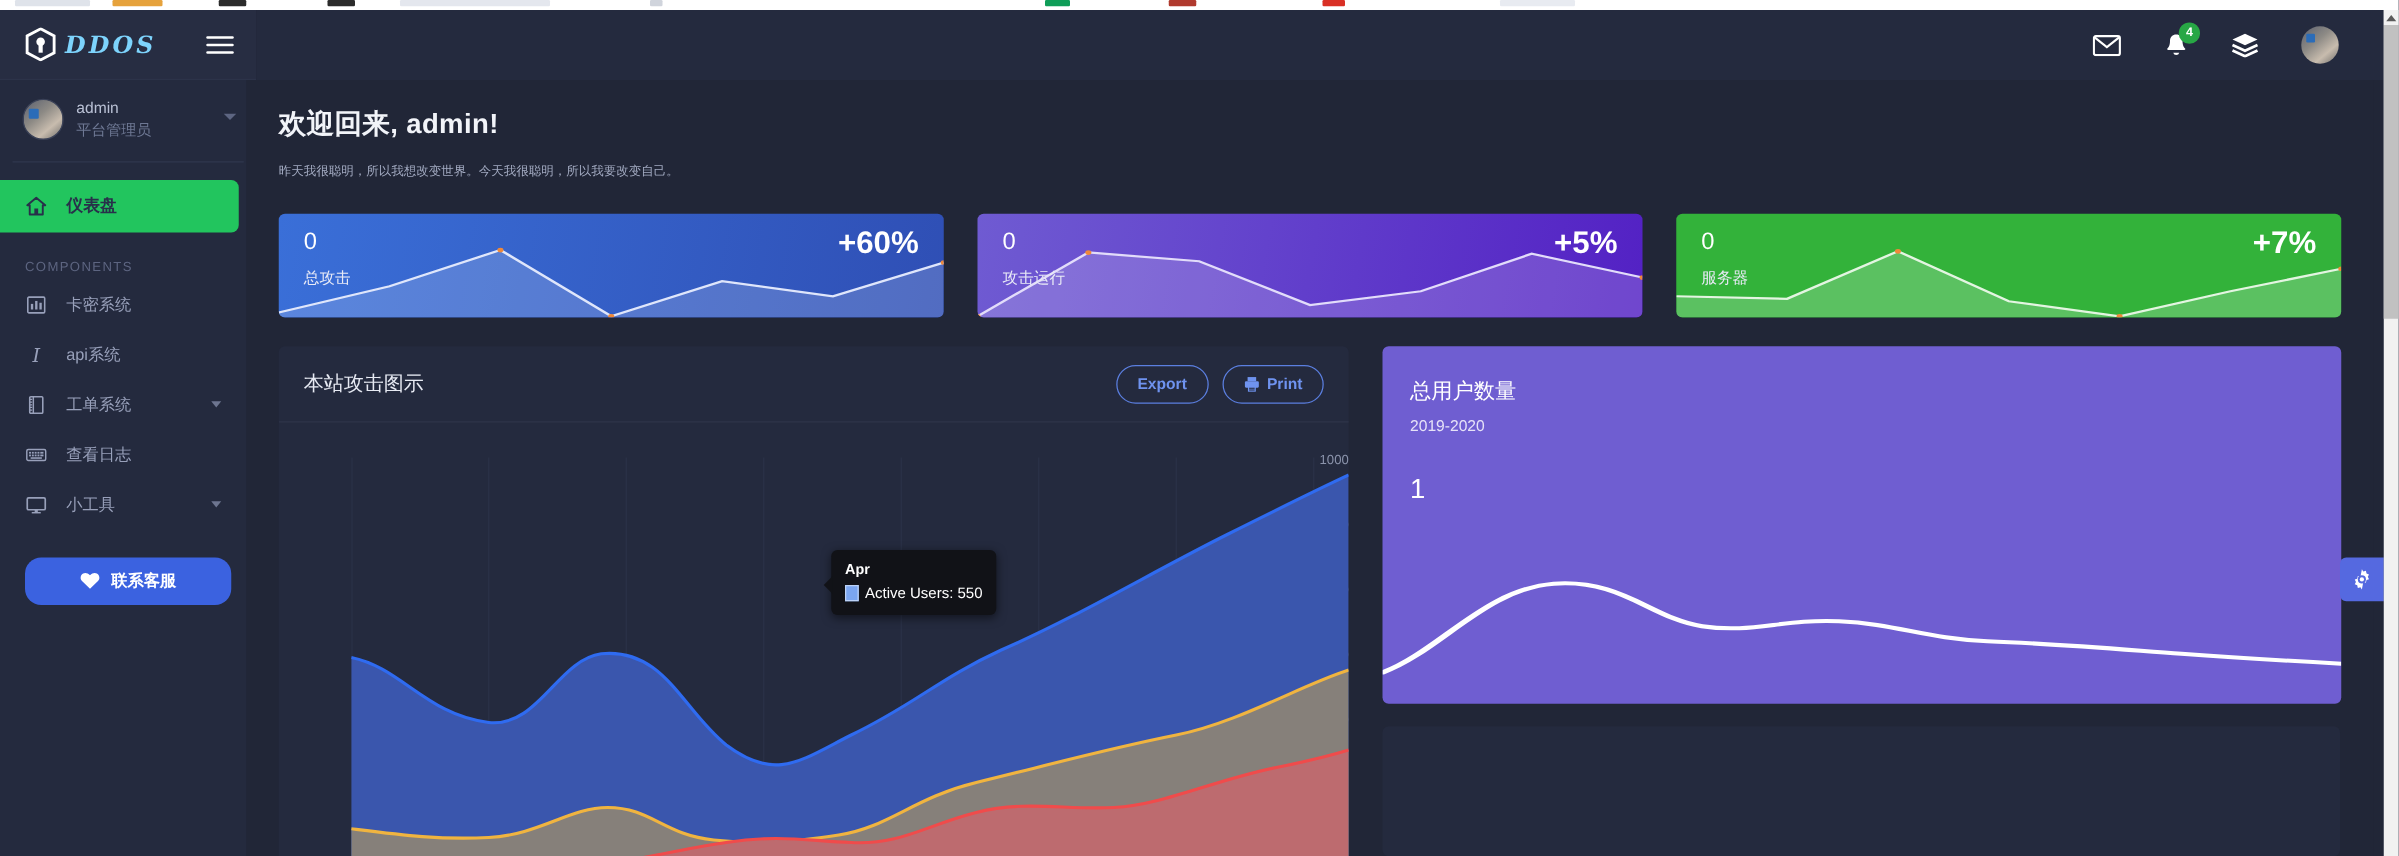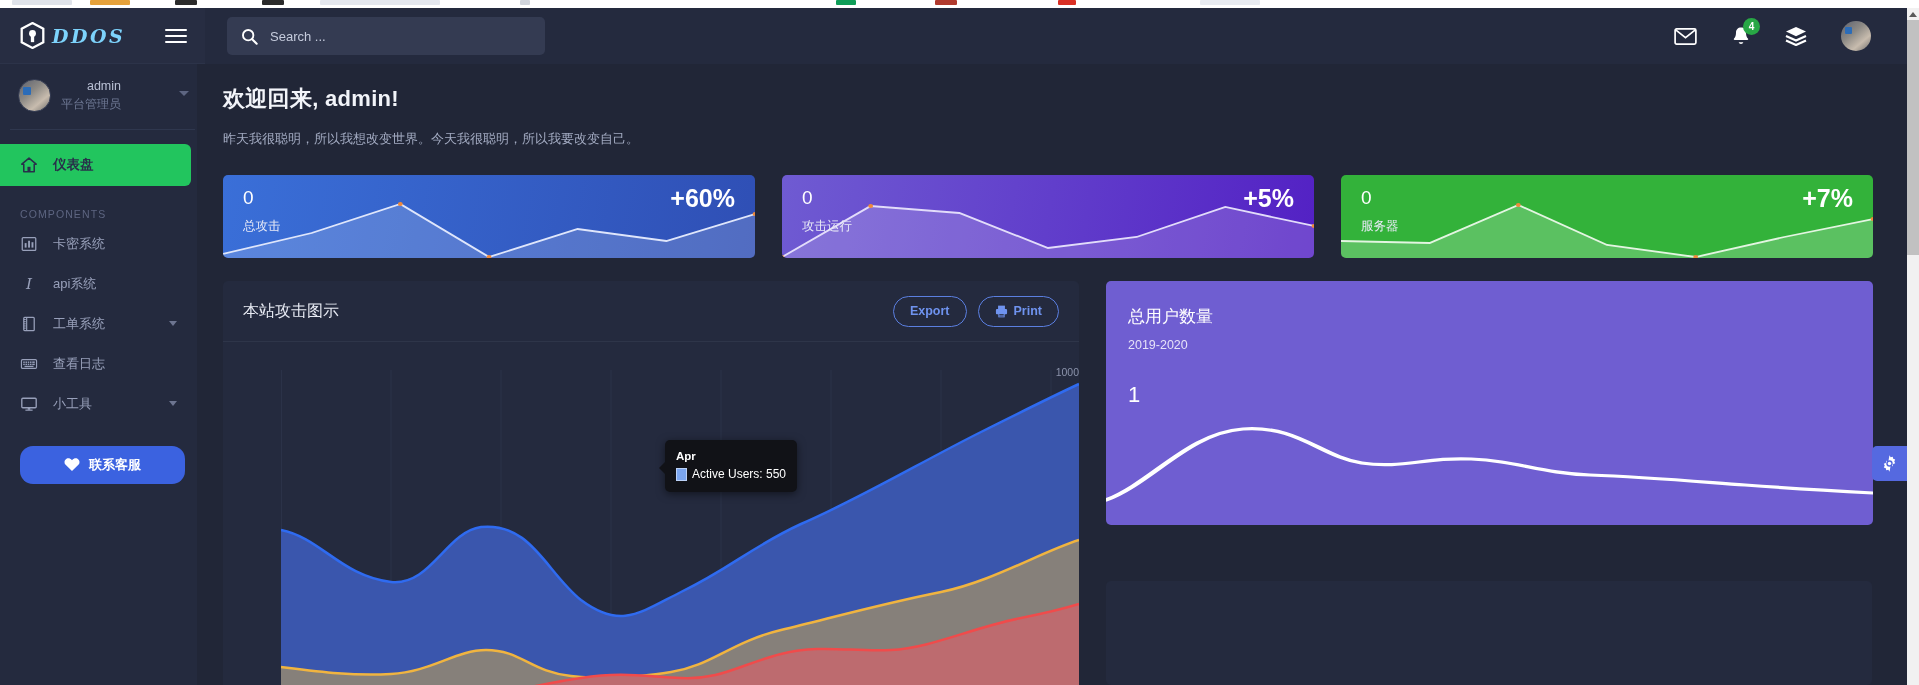--- a/index.html
+++ b/index.html
@@ -58,21 +58,21 @@
   .avatar-sm {
     width: 33px; height: 33px; border-radius: 50%;
     background: linear-gradient(140deg,#5a5f6e 0%,#8d8a85 40%,#c8bcae 70%,#6b6a68 100%);
     border: 1px solid #3a4157;
     flex: 0 0 auto; overflow: hidden; position: relative;
   }
   .avatar-sm::after {
     content:""; position:absolute; left:4px; top:7px; width:8px; height:8px;
     background:#2b6cb8; border-radius:1px;
   }
-  .profile-name { color: #b9c0d4; font-size: 12.5px; line-height: 1.35; text-align: right; }
+  .profile-name { color: #b9c0d4; font-size: 12.5px; line-height: 1.35; }
   .profile-role { color: #6e7894; font-size: 12px; line-height: 1.5; }
   .caret-down {
     position: absolute; right: 16px; top: 27px;
     width: 0; height: 0;
     border-left: 5px solid transparent;
     border-right: 5px solid transparent;
     border-top: 5px solid #5d6581;
   }
   .sb-divider { height: 1px; background: #2f374e; margin: 0 10px; }
 
@@ -156,21 +156,21 @@
 
   
   .main {
     position: absolute; top: 64px; left: 197px;
     width: 1702px; height: 621px;
     background: #212637;
     padding: 20px 26px 0 26px;
     overflow: hidden;
   }
   .welcome-h { color: #f2f4f9; font-size: 22px; font-weight: 700; letter-spacing: .3px; }
-  .welcome-p { color: #a3abc2; font-size: 13px; margin-top: 16px; }
+  .welcome-p { color: #a3abc2; font-size: 10px; margin-top: 16px; }
 
   .stats-row { display: flex; gap: 27px; margin-top: 27px; }
   .stat-card {
     flex: 1; height: 83px; border-radius: 5px;
     position: relative; overflow: hidden;
   }
   .stat-card.blue   { background: linear-gradient(100deg,#3a6fd8 0%,#2f4fb5 100%); }
   .stat-card.purple { background: linear-gradient(100deg,#6f5bd2 0%,#5321c4 100%); }
   .stat-card.green  { background: #33b23a; }
   .stat-spark { position: absolute; inset: 0; width: 100%; height: 100%; }
@@ -203,21 +203,21 @@
     height: 31px; padding: 0 16px; border-radius: 16px;
     border: 1px solid #5b7fe0; color: #6f93ef; background: transparent;
     font-size: 12.5px; display: flex; align-items: center; gap: 6px;
     cursor: pointer; font-family: "Liberation Sans", sans-serif; font-weight: bold;
   }
   .chart-body { position: relative; height: 419px; }
   .ylbl { position: absolute; color: #8b93ab; font-size: 10.5px; right: 0; }
 
   .users-card {
     flex: 1; background: #6f5ed1; border-radius: 5px;
-    height: 244px; position: relative; overflow: hidden;
+    height: 286px; position: relative; overflow: hidden;
   }
   .uc-title { color: #fff; font-size: 17px; padding: 24px 0 0 22px; }
   .uc-sub { color: #e6e2f8; font-size: 12.5px; padding: 10px 0 0 22px; }
   .uc-num { color: #fff; font-size: 22px; padding: 30px 0 0 22px; }
   .uc-spark { position: absolute; left: 0; bottom: 0; width: 100%; height: 120px; }
 
   .bottom-card {
     position: absolute; left: 909px; top: 517px;
     width: 766px; height: 104px;
     background: #242a3e; border-radius: 5px;
@@ -389,27 +389,20 @@
 
     <div class="support-btn">
       <svg width="16" height="15" viewBox="0 0 18 16">
         <path d="M9 15.2 1.8 8.3C-0.2 6.3.3 3 2.8 1.6 4.7.5 7 1.1 9 3.2c2-2.1 4.3-2.7 6.2-1.6 2.5 1.4 3 4.7 1 6.7z" fill="#ffffff"></path>
       </svg>
       <span>联系客服</span>
     </div>
   </aside>
 
   <header class="topbar">
-    <div class="searchbox">
-      <svg width="17" height="17" viewBox="0 0 18 18">
-        <circle cx="7.6" cy="7.6" r="5.5" fill="none" stroke="#ffffff" stroke-width="2"></circle>
-        <line x1="11.8" y1="11.8" x2="16.6" y2="16.6" stroke="#ffffff" stroke-width="2.2" stroke-linecap="round"></line>
-      </svg>
-      <span class="ph">Search ...</span>
-    </div>
 
     <div class="topbar-right">
       <div class="ti">
         <svg width="23" height="17" viewBox="0 0 24 18">
           <rect x="1" y="1" width="22" height="16" rx="1.6" fill="none" stroke="#fff" stroke-width="1.8"></rect>
           <path d="M1.6 2 12 10.2 22.4 2" fill="none" stroke="#fff" stroke-width="1.8"></path>
         </svg>
       </div>
 
       <div class="ti">

